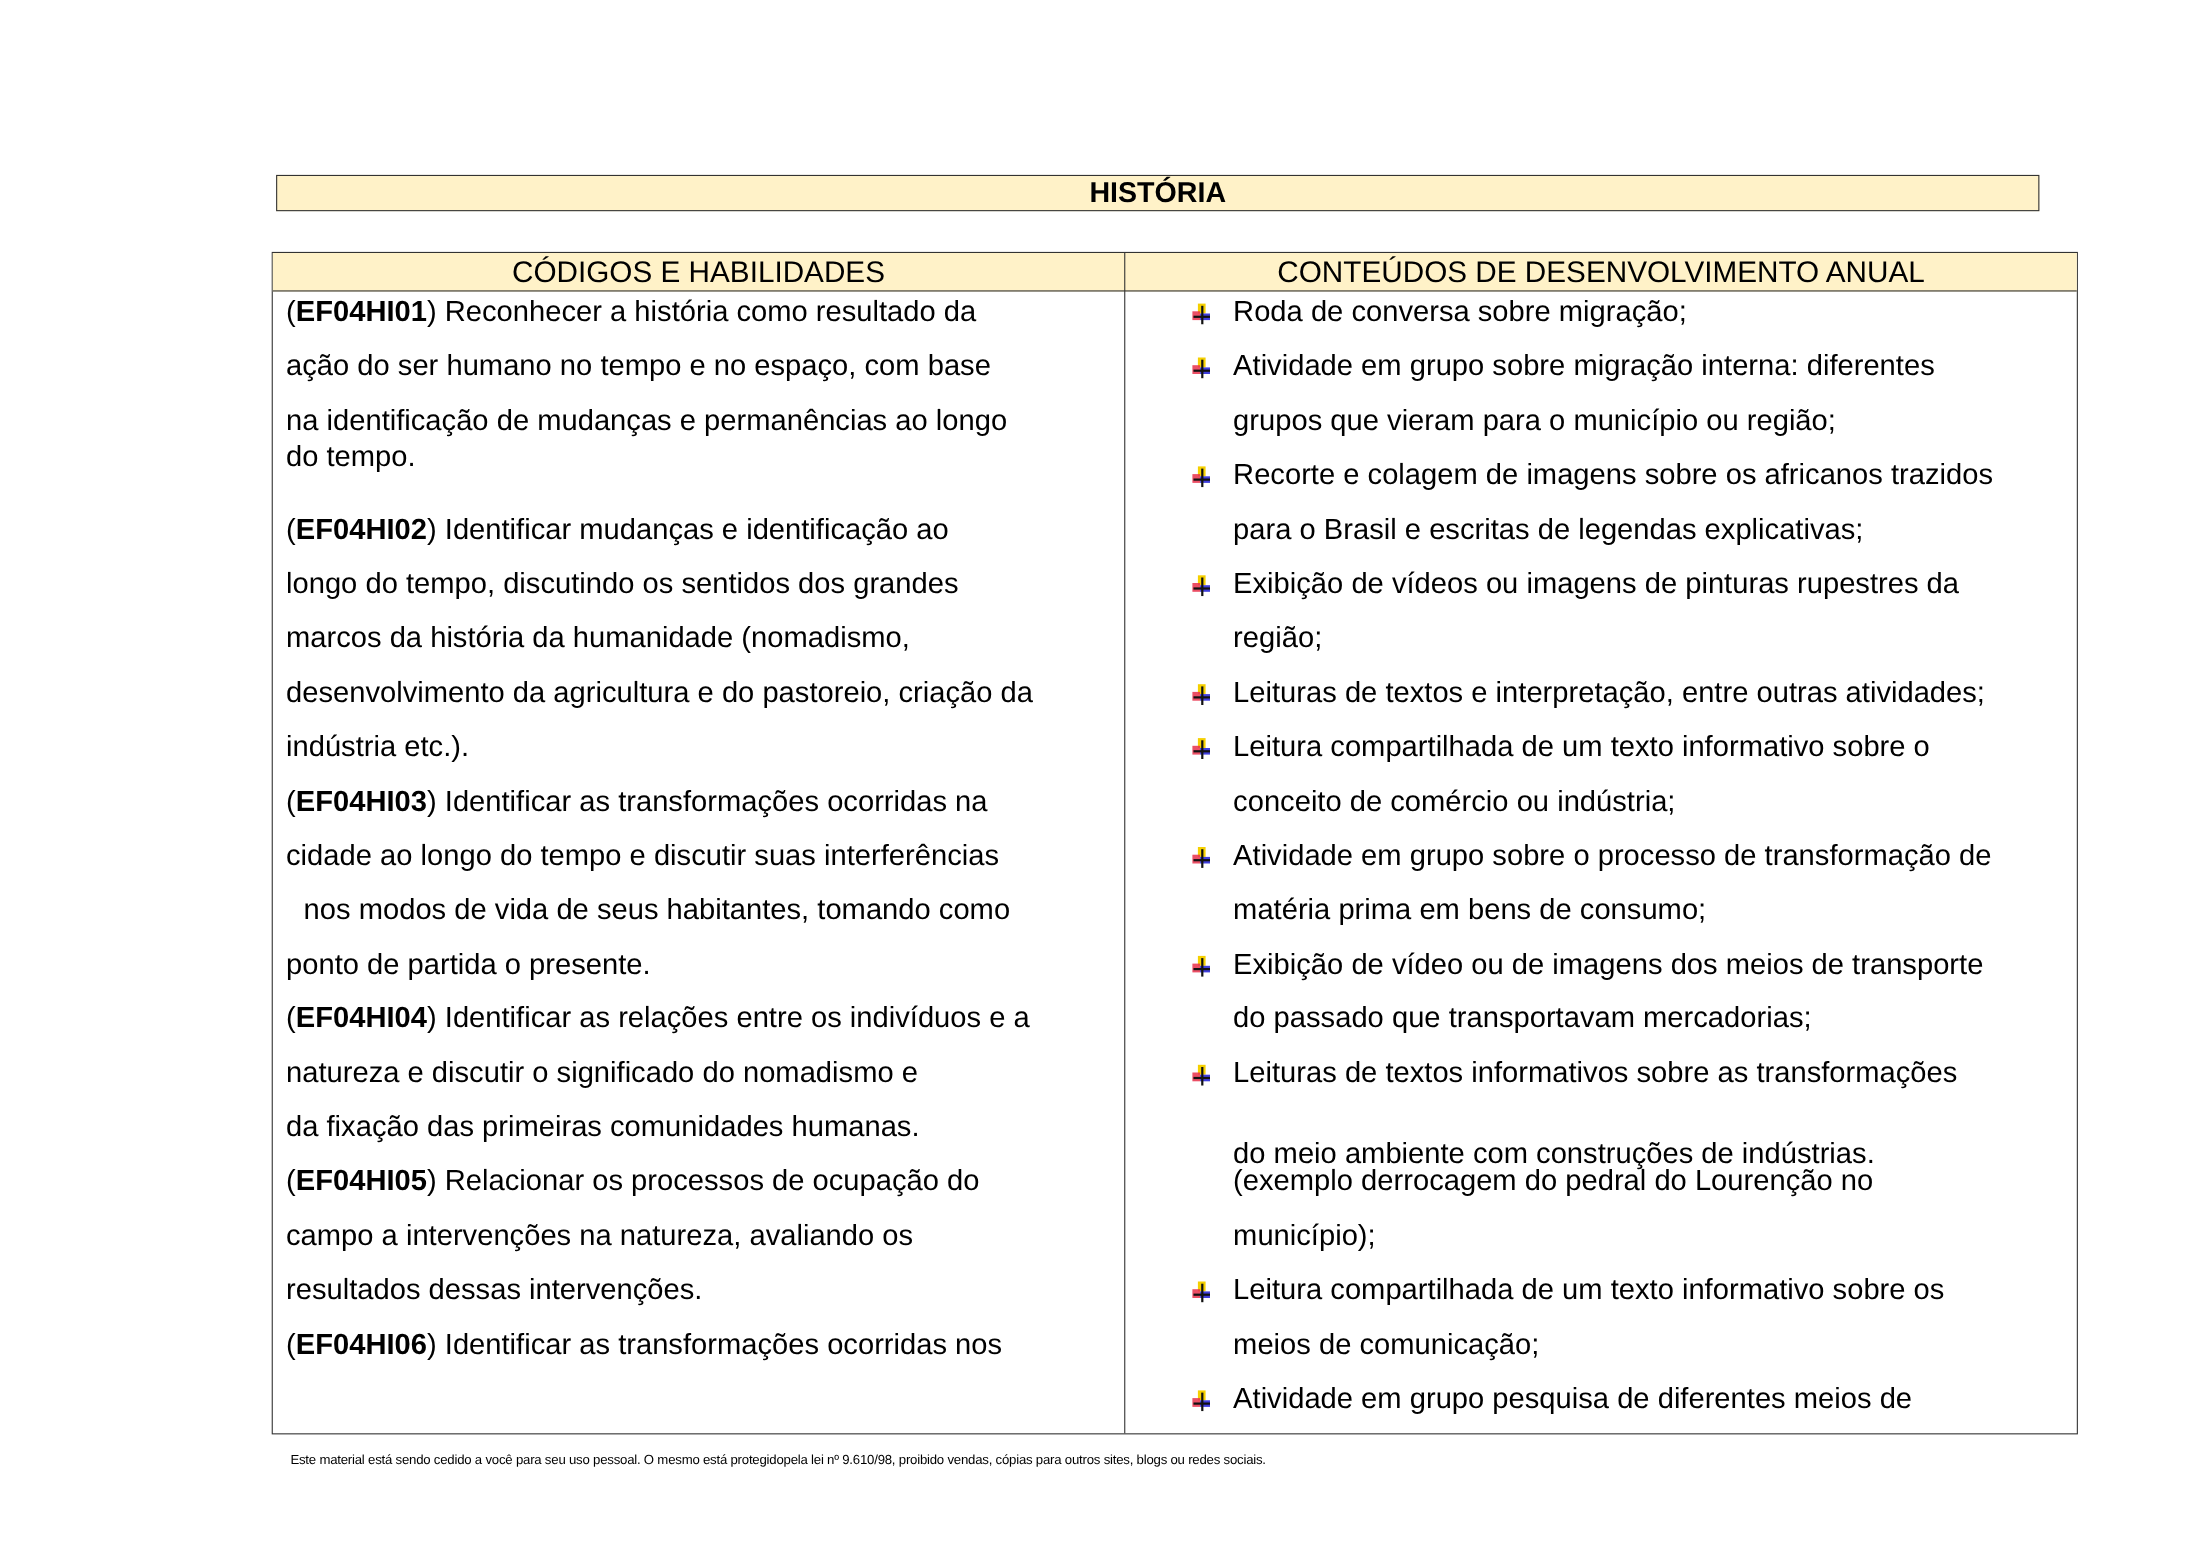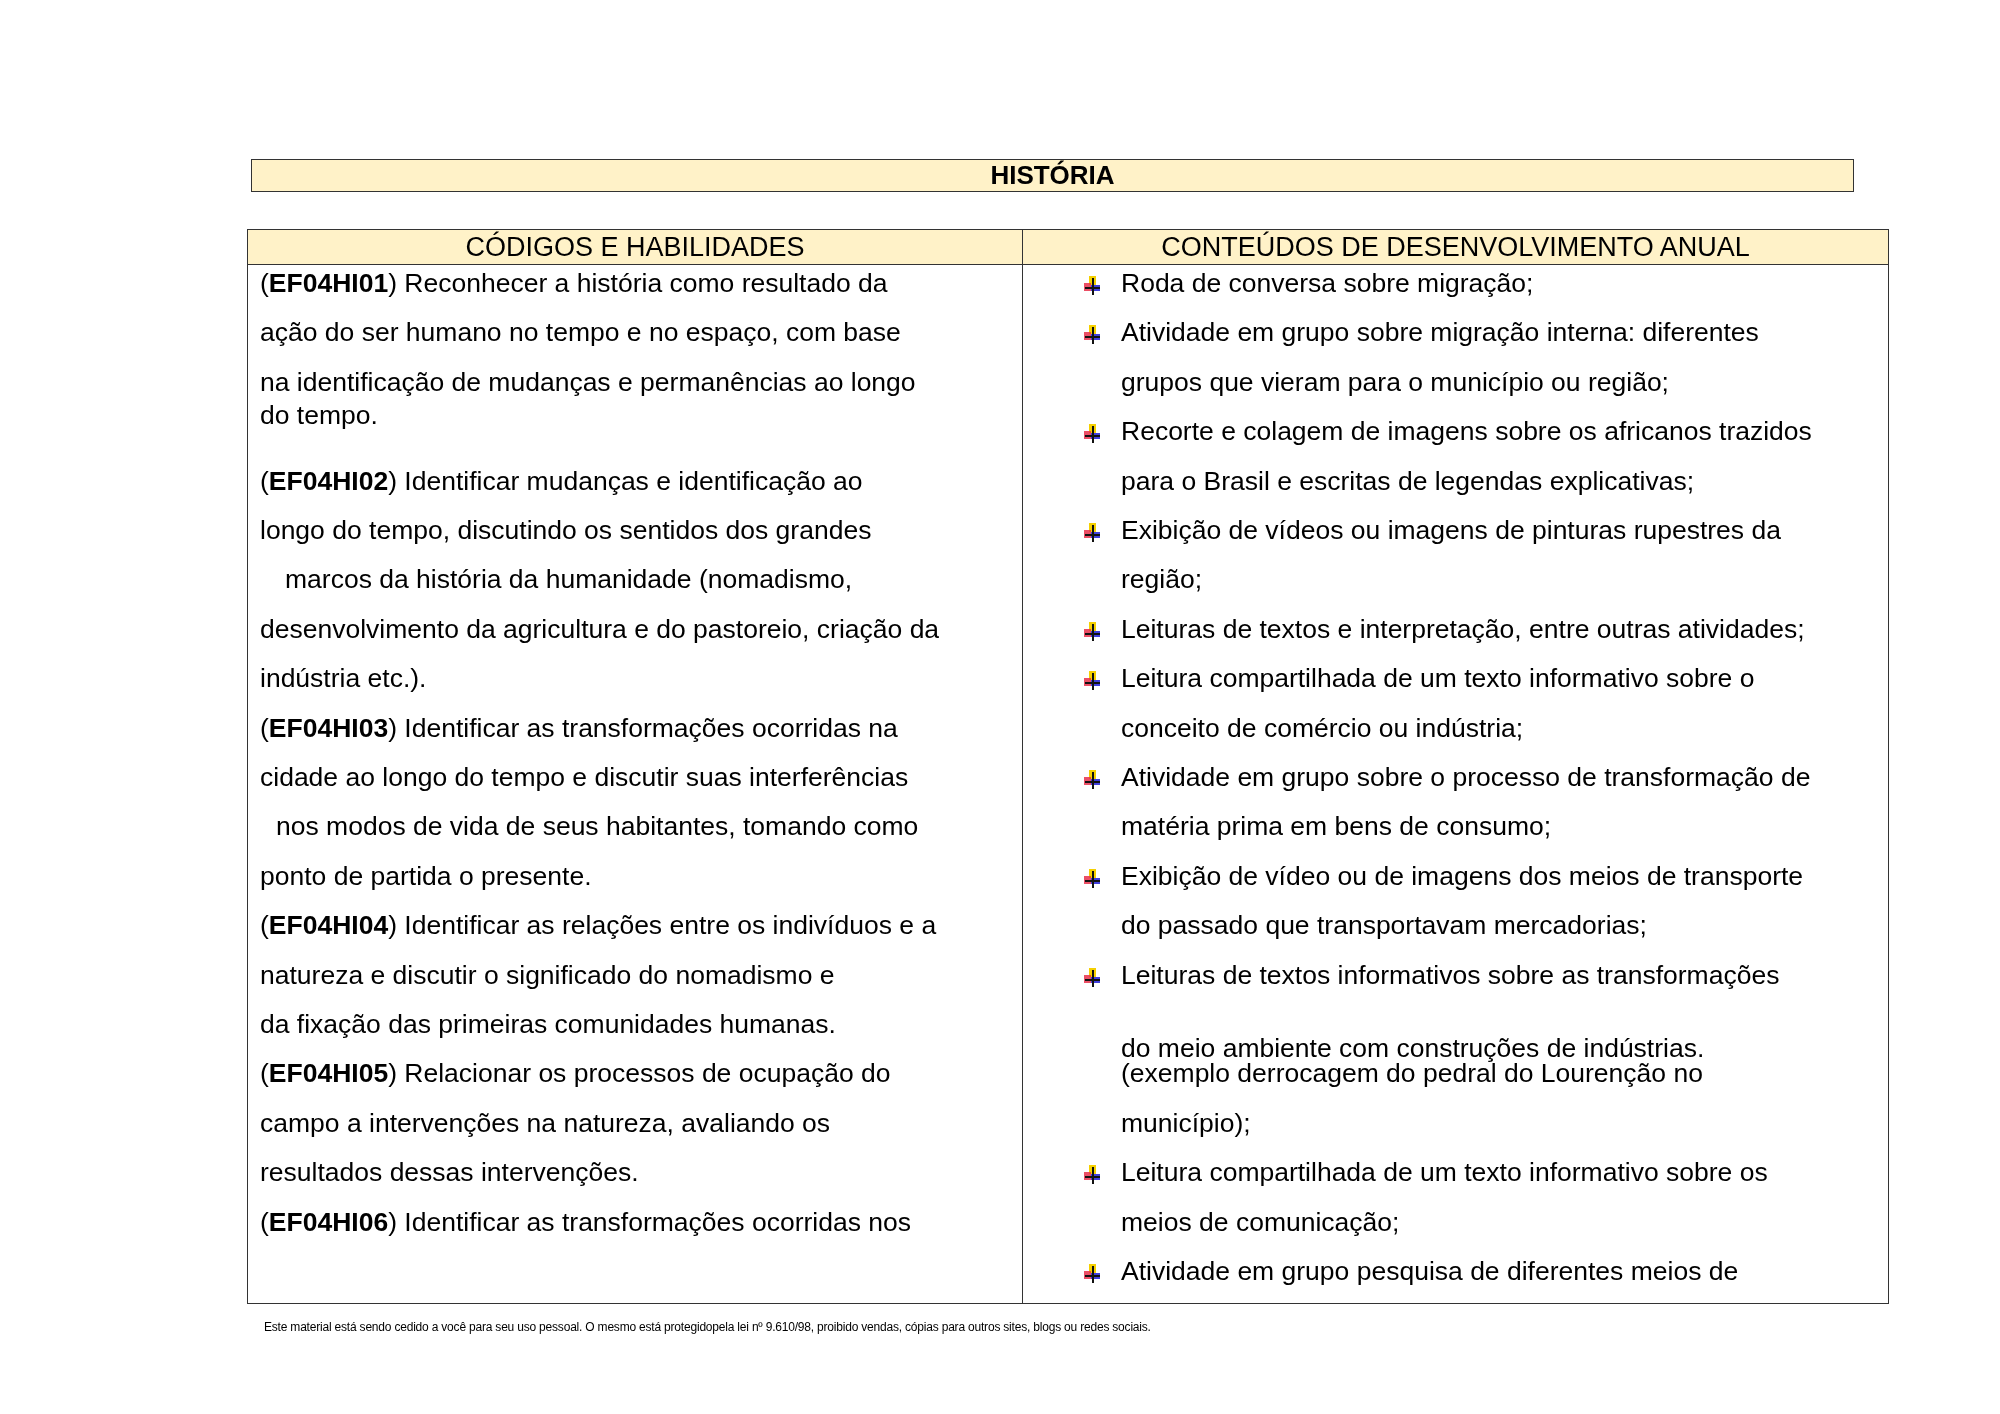--- a/index.html
+++ b/index.html
@@ -53,21 +53,21 @@
     <div class="th right">CONTEÚDOS DE DESENVOLVIMENTO ANUAL</div>
   </div>
   <div class="divider"></div>
   <div class="lcol" id="lcol">
       <div class="line" style="top: 37px;"><span>(</span><span class="code">EF04HI01</span><span>)</span><span> Reconhecer a história como resultado da</span></div>
       <div class="line" style="top: 86.4px;">ação do ser humano no tempo e no espaço, com base</div>
       <div class="line" style="top: 135.8px;">na identificação de mudanças e permanências ao longo</div>
       <div class="line" style="top: 169px;">do tempo.</div>
       <div class="line" style="top: 234.6px;"><span>(</span><span class="code">EF04HI02</span><span>)</span><span> Identificar mudanças e identificação ao</span></div>
       <div class="line" style="top: 284px;">longo do tempo, discutindo os sentidos dos grandes</div>
-      <div class="line" style="top: 333.4px; margin-left: 25px;">marcos da história da humanidade (nomadismo,</div>
+      <div class="line" style="top: 333.4px;">marcos da história da humanidade (nomadismo,</div>
       <div class="line" style="top: 382.8px;">desenvolvimento da agricultura e do pastoreio, criação da</div>
       <div class="line" style="top: 432.2px;">indústria etc.).</div>
       <div class="line" style="top: 481.6px;"><span>(</span><span class="code">EF04HI03</span><span>)</span><span> Identificar as transformações ocorridas na</span></div>
       <div class="line" style="top: 531px;">cidade ao longo do tempo e discutir suas interferências</div>
       <div class="line" style="top: 580.4px; margin-left: 16px;">nos modos de vida de seus habitantes, tomando como</div>
       <div class="line" style="top: 629.8px;">ponto de partida o presente.</div>
       <div class="line" style="top: 679.2px;"><span>(</span><span class="code">EF04HI04</span><span>)</span><span> Identificar as relações entre os indivíduos e a</span></div>
       <div class="line" style="top: 728.6px;">natureza e discutir o significado do nomadismo e</div>
       <div class="line" style="top: 778px;">da fixação das primeiras comunidades humanas.</div>
       <div class="line" style="top: 827.4px;"><span>(</span><span class="code">EF04HI05</span><span>)</span><span> Relacionar os processos de ocupação do</span></div>

